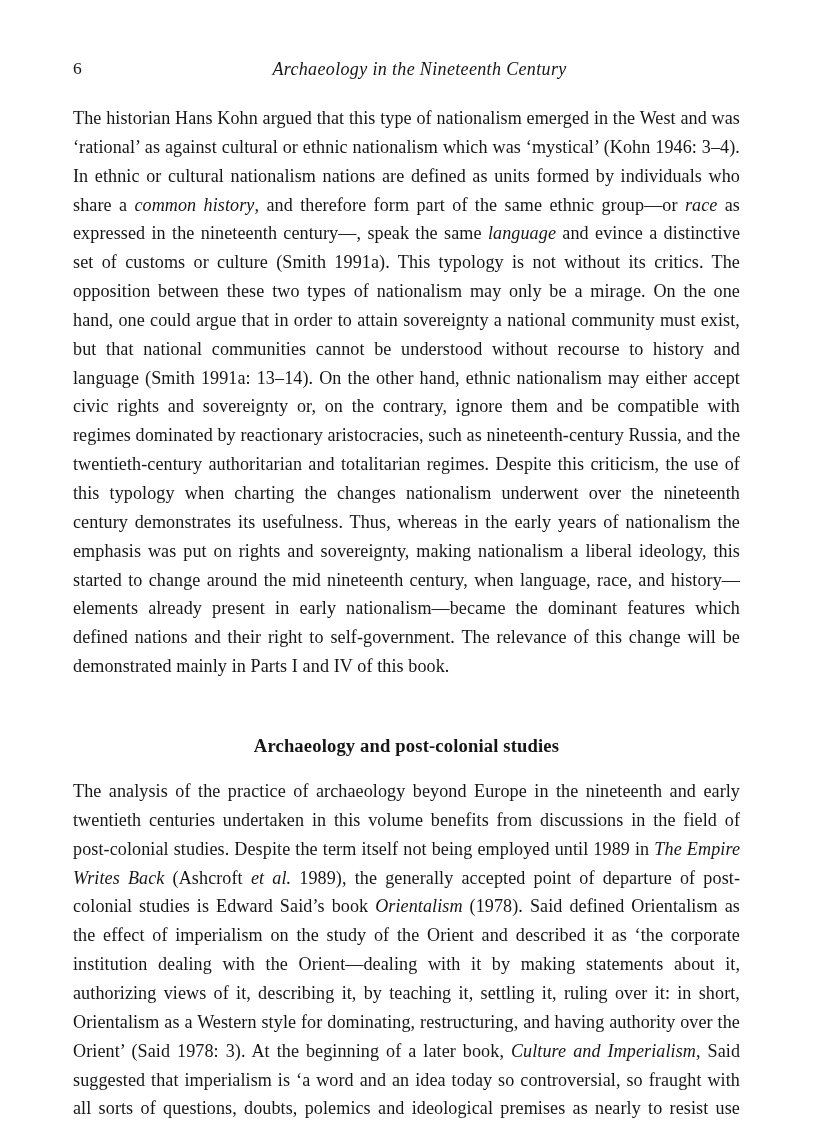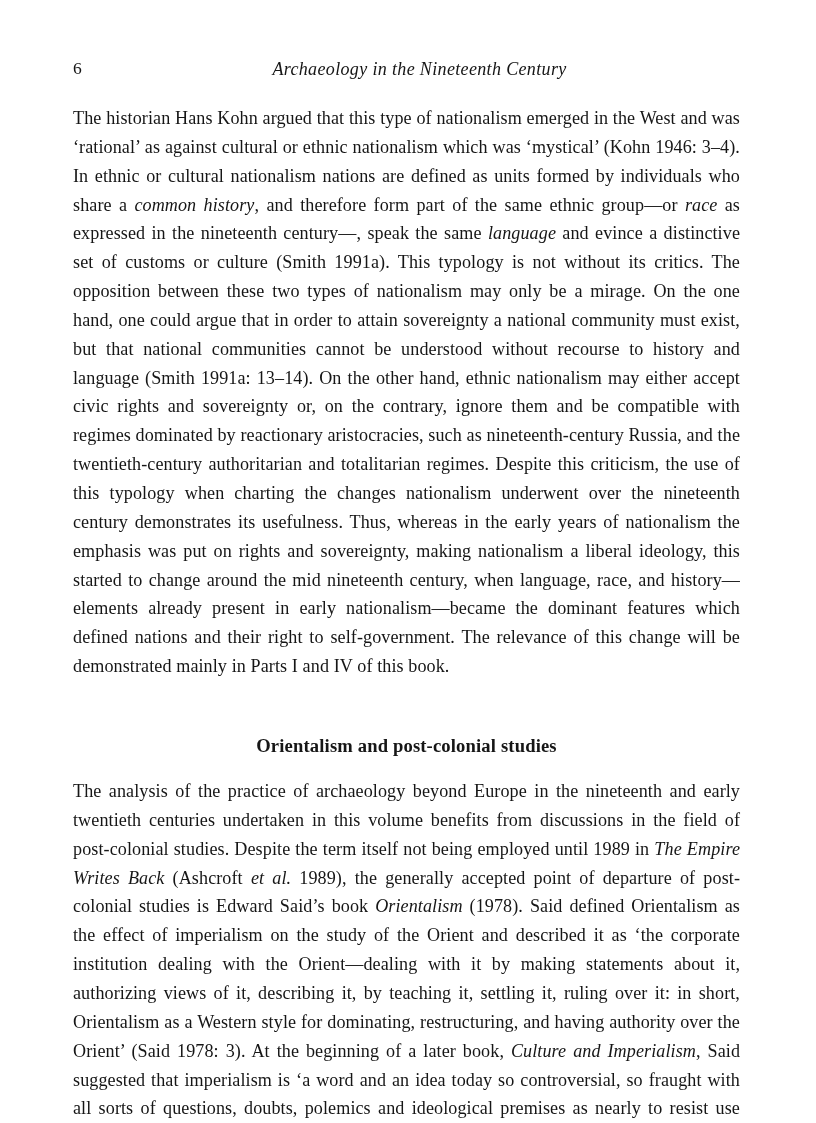--- a/index.html
+++ b/index.html
@@ -93,18 +93,18 @@
 <div class="page">
   <div class="content">
 
     <div class="runhead">
       <span class="folio">6</span>
       <span class="runhead-title">Archaeology in the Nineteenth Century</span>
     </div>
 
     <p class="para first-block">The historian Hans Kohn argued that this type of nationalism emerged in the West and was ‘rational’ as against cultural or ethnic nationalism which was ‘mystical’ (Kohn 1946: 3–4). In ethnic or cultural nationalism nations are defined as units formed by individuals who share a <i>common history</i>, and therefore form part of the same ethnic group—or <i>race</i> as expressed in the nineteenth century—, speak the same <i>language</i> and evince a distinctive set of customs or culture (Smith 1991a). This typology is not without its critics. The opposition between these two types of nationalism may only be a mirage. On the one hand, one could argue that in order to attain sovereignty a national community must exist, but that national communities cannot be understood without recourse to history and language (Smith 1991a: 13–14). On the other hand, ethnic nationalism may either accept civic rights and sovereignty or, on the contrary, ignore them and be compatible with regimes dominated by reactionary aristocracies, such as nineteenth-century Russia, and the twentieth-century authoritarian and totalitarian regimes. Despite this criticism, the use of this typology when charting the changes nationalism underwent over the nineteenth century demonstrates its usefulness. Thus, whereas in the early years of nationalism the emphasis was put on rights and sovereignty, making nationalism a liberal ideology, this started to change around the mid nineteenth century, when language, race, and history—elements already present in early nationalism—became the dominant features which defined nations and their right to self-government. The relevance of this change will be demonstrated mainly in Parts I and IV of this book.</p>
 
-    <h2 class="section-heading">Orientalism and post-colonial studies</h2>
+    <h2 class="section-heading">Archaeology and post-colonial studies</h2>
 
     <p class="para">The analysis of the practice of archaeology beyond Europe in the nineteenth and early twentieth centuries undertaken in this volume benefits from discussions in the field of post-colonial studies. Despite the term itself not being employed until 1989 in <i>The Empire Writes Back</i> (Ashcroft <i>et al.</i> 1989), the generally accepted point of departure of post-colonial studies is Edward Said’s book <i>Orientalism</i> (1978). Said defined Orientalism as the effect of imperialism on the study of the Orient and described it as ‘the corporate institution dealing with the Orient—dealing with it by making statements about it, authorizing views of it, describing it, by teaching it, settling it, ruling over it: in short, Orientalism as a Western style for dominating, restructuring, and having authority over the Orient’ (Said 1978: 3). At the beginning of a later book, <i>Culture and Imperialism</i>, Said suggested that imperialism is ‘a word and an idea today so controversial, so fraught with all sorts of questions, doubts, polemics and ideological premises as nearly to resist use altogether’ (Said 1993: 3). Nevertheless, in his opinion, imperialism can be employed to refer to</p>
 
   </div>
 </div>
 
 </body></html>

